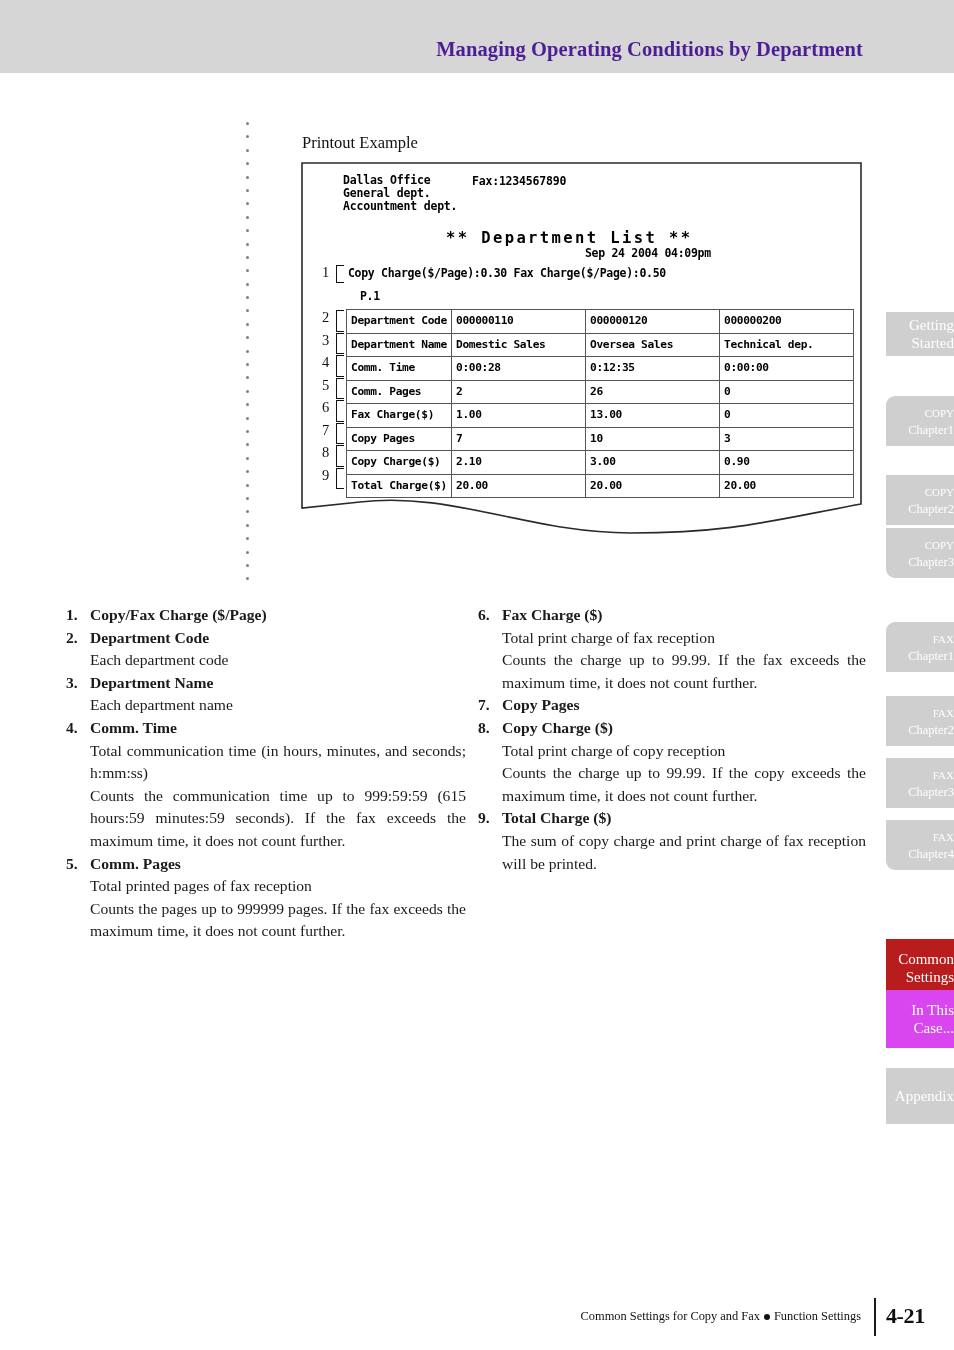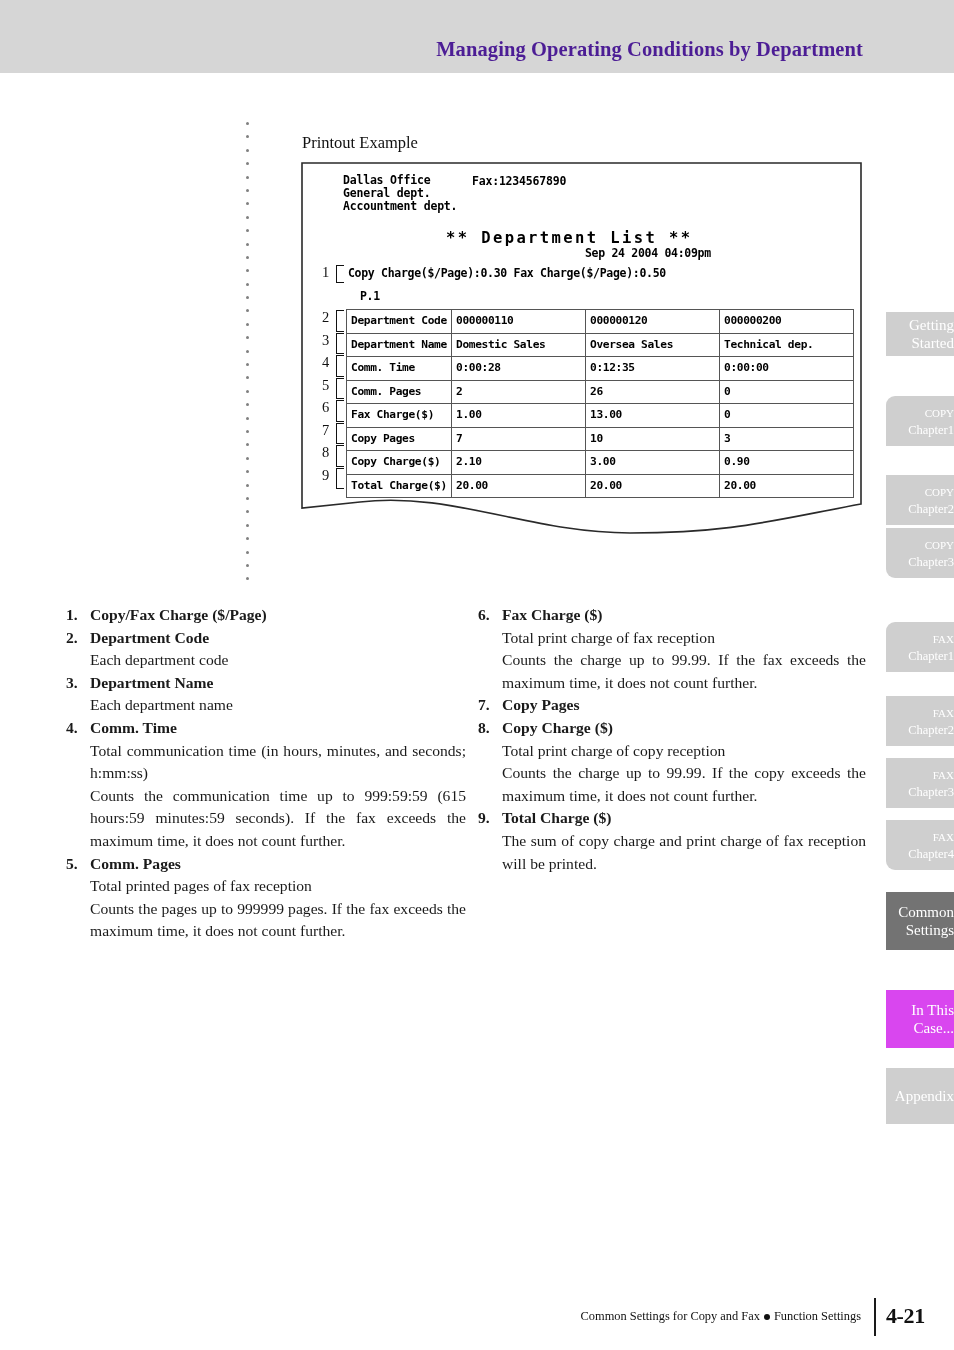--- a/index.html
+++ b/index.html
@@ -493,21 +493,21 @@
       <div class="t2">Chapter2</div>
     </div>
     <div class="tab" style="top: 758px; height: 50px; background: rgb(207, 207, 207);">
       <div class="t1">FAX</div>
       <div class="t2">Chapter3</div>
     </div>
     <div class="tab" style="top: 820px; height: 50px; background: rgb(207, 207, 207); border-bottom-left-radius: 9px;">
       <div class="t1">FAX</div>
       <div class="t2">Chapter4</div>
     </div>
-    <div class="tab" style="top: 892px; height: 58px; background: #737373;">
+    <div class="tab" style="top: 939px; height: 58px; background: #b91c1c;">
       <div class="t1" style="font-size: 15px; line-height: 18px;">Common</div>
       <div class="t2" style="font-size: 15px; line-height: 18px;">Settings</div>
     </div>
     <div class="tab" style="top: 990px; height: 58px; background: #d946ef;">
       <div class="t1" style="font-size: 15px; line-height: 18px;">In This</div>
       <div class="t2" style="font-size: 15px; line-height: 18px;">Case...</div>
     </div>
     <div class="tab single" style="top: 1068px; height: 56px; background: rgb(207, 207, 207);">
       <div class="t1">Appendix</div>
     </div>

